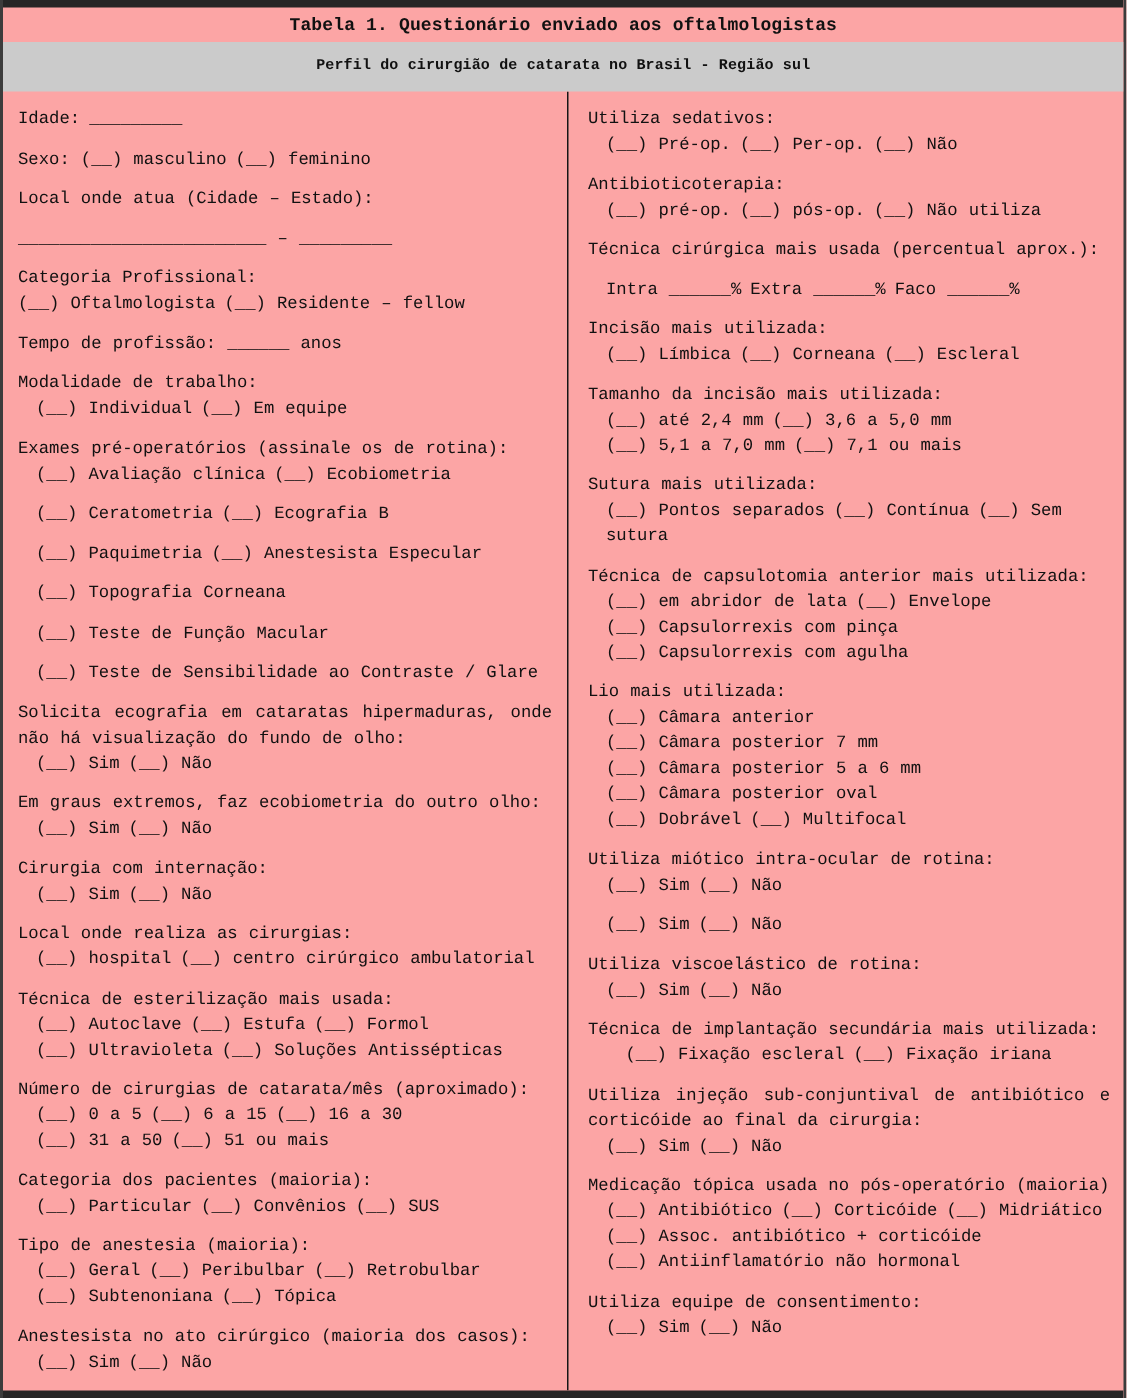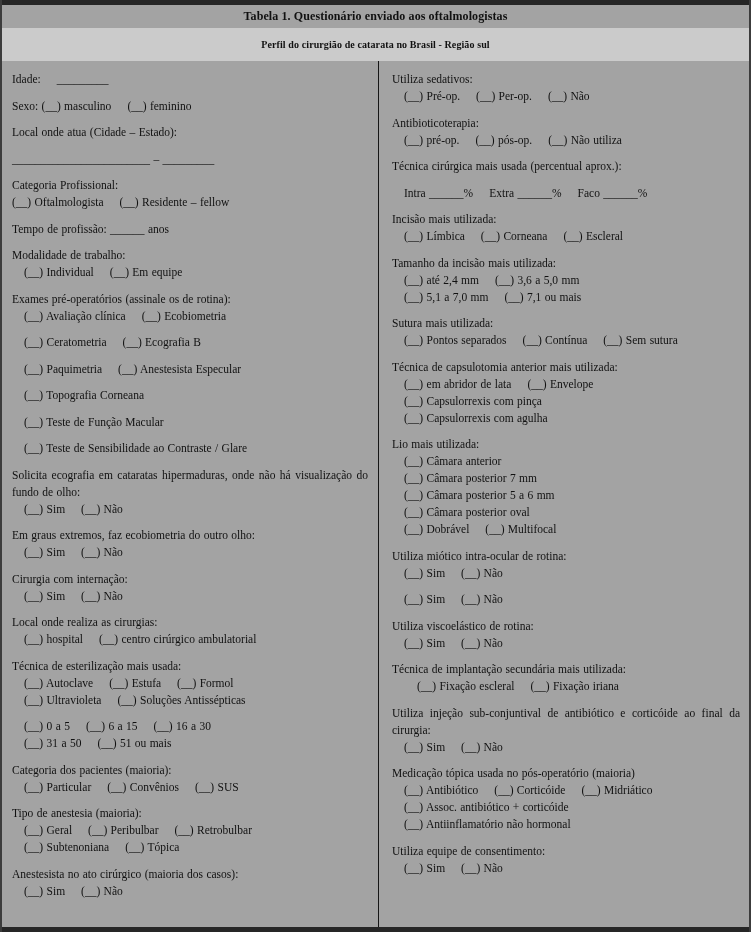--- a/index.html
+++ b/index.html
@@ -1,21 +1,21 @@
 <!DOCTYPE html>
 <html lang="pt"><head>
 <meta charset="utf-8">
 <style>
   html,body { margin:0; padding:0; background:#fff; }
   .page {
     width:751px; height:932px; box-sizing:border-box;
-    background:#a3a3a3; color:#111;
+    background:#fca5a5; color:#111;
     border-left:2px solid #3c3c3c; border-right:2px solid #3c3c3c;
     display:flex; flex-direction:column;
-    font-family:Liberation Serif, serif;
+    font-family:Liberation Mono, monospace;
     overflow:hidden;
   }
   .top-bar, .bottom-bar { height:5px; background:#262626; flex:none; }
   .title-row {
     height:23px; flex:none;
     display:flex; align-items:center; justify-content:center;
     font-weight:bold; font-size:12px; letter-spacing:0.1px;
   }
   .gray-bar {
     height:33px; flex:none; background:#cbcbcb;
@@ -31,21 +31,21 @@
     width:377px; flex:none;
     border-right:1px solid #161616;
     padding:10px 10px 0 10px;
   }
   .col-right { flex:1; padding:10px 9px 0 13px; }
   .block { margin-bottom:9.5px; }
   .line { }
   .line.i1 { padding-left:12px; }
   .line.i2 { padding-left:25px; }
   .line.just { text-align:justify; }
-  .part + .part { margin-left:16px; }
+  .part + .part { margin-left:6px; }
 </style>
 </head>
 <body>
 
 <div class="page">
   <div class="top-bar"></div>
   <div class="title-row">
     <span>Tabela 1. Questionário enviado aos oftalmologistas</span>
   </div>
   <div class="gray-bar">
@@ -110,20 +110,21 @@
         <div class="block">
           <div class="line"><span class="part">Local onde realiza as cirurgias:</span></div>
           <div class="line i1"><span class="part">(__) hospital</span><span class="part">(__) centro cirúrgico ambulatorial</span></div>
         </div>
         <div class="block">
           <div class="line"><span class="part">Técnica de esterilização mais usada:</span></div>
           <div class="line i1"><span class="part">(__) Autoclave</span><span class="part">(__) Estufa</span><span class="part">(__) Formol</span></div>
           <div class="line i1"><span class="part">(__) Ultravioleta</span><span class="part">(__) Soluções Antissépticas</span></div>
         </div>
         <div class="block">
+          <div class="line"><span class="part">Número de cirurgias de catarata/mês (aproximado):</span></div>
           <div class="line i1"><span class="part">(__) 0 a 5</span><span class="part">(__) 6 a 15</span><span class="part">(__) 16 a 30</span></div>
           <div class="line i1"><span class="part">(__) 31 a 50</span><span class="part">(__) 51 ou mais</span></div>
         </div>
         <div class="block">
           <div class="line"><span class="part">Categoria dos pacientes (maioria):</span></div>
           <div class="line i1"><span class="part">(__) Particular</span><span class="part">(__) Convênios</span><span class="part">(__) SUS</span></div>
         </div>
         <div class="block">
           <div class="line"><span class="part">Tipo de anestesia (maioria):</span></div>
           <div class="line i1"><span class="part">(__) Geral</span><span class="part">(__) Peribulbar</span><span class="part">(__) Retrobulbar</span></div>

